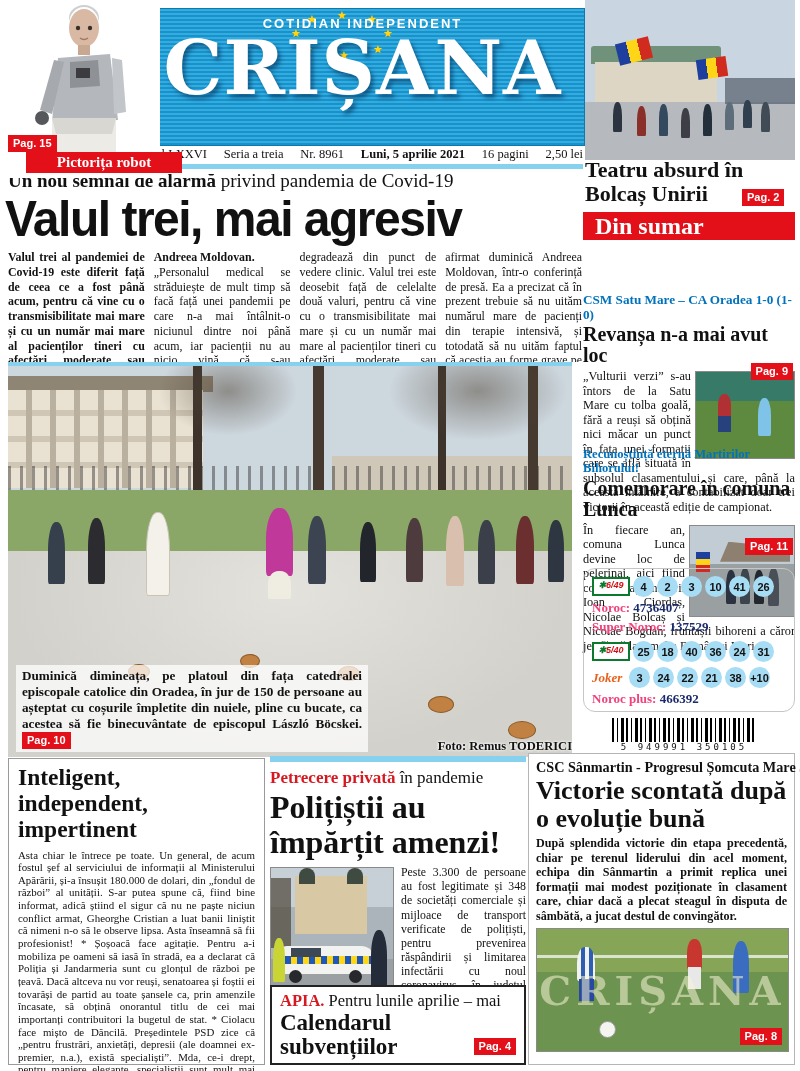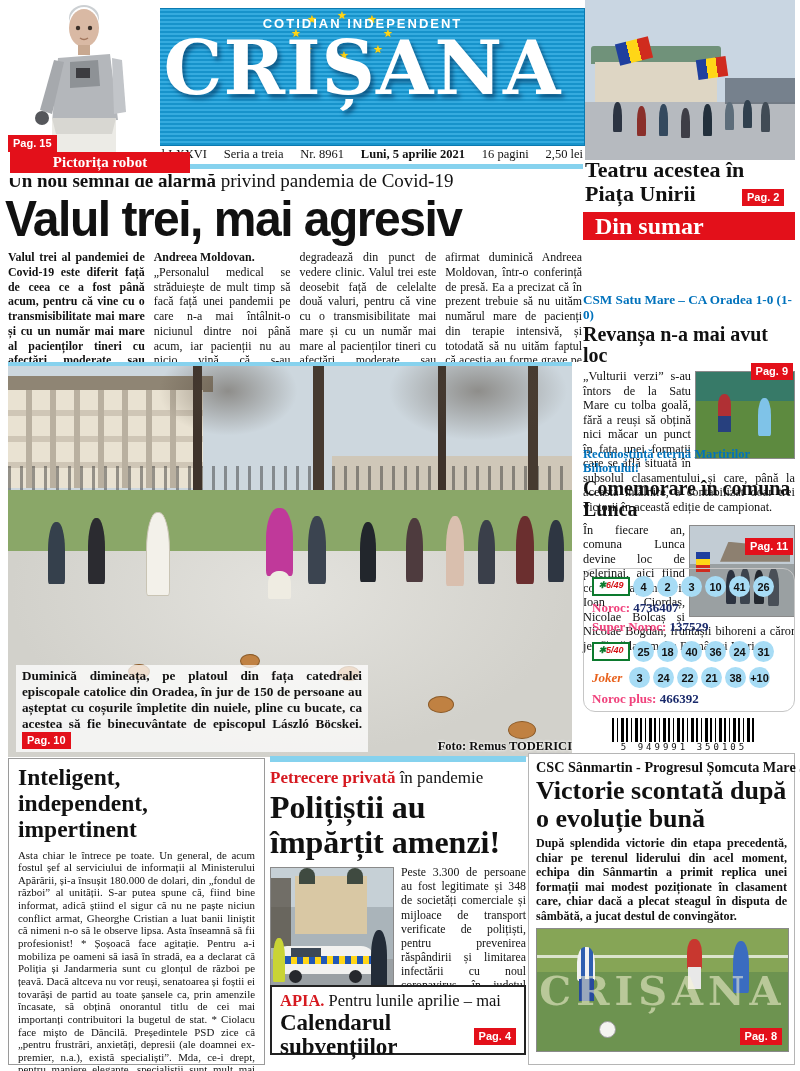--- a/index.html
+++ b/index.html
@@ -85,21 +85,21 @@
       <path d="M52,60 L80,58 L82,84 L52,86 Z" fill="#8e9296"></path>
       <rect x="58" y="66" width="14" height="10" fill="#3c3c40"></rect>
       <path d="M36,58 L46,60 L34,112 L22,108 Z" fill="#a6a9ad"></path>
       <path d="M94,56 L104,58 L108,110 L96,112 Z" fill="#c2c5c9"></path>
       <circle cx="24" cy="116" r="7" fill="#55575b"></circle>
       <rect x="34" y="116" width="64" height="52" fill="#ecebe6"></rect>
       <path d="M34,116 L98,116 L94,132 L38,132 Z" fill="#d8d7d2"></path>
     </svg>
   </div>
   <span class="badge abs" style="left:8px;top:135px;z-index:4;">Pag. 15</span>
-  <div class="abs redbanner" style="left:10px;top:152px;width:180px;height:21px;text-align:center;font-weight:bold;font-size:15px;line-height:21px;z-index:4;">
+  <div class="abs redbanner" style="left:26px;top:152px;width:156px;height:21px;text-align:center;font-weight:bold;font-size:15px;line-height:21px;z-index:4;">
     <span>Pictorița robot</span>
   </div>
 
   <div class="abs masthead">
     <span class="star" style="left:166px;top:4px;">★</span>
     <span class="star" style="left:196px;top:0px;">★</span>
     <span class="star" style="left:226px;top:4px;">★</span>
     <span class="star" style="left:150px;top:18px;">★</span>
     <span class="star" style="left:242px;top:18px;">★</span>
     <span class="star" style="left:162px;top:34px;">★</span>
@@ -184,21 +184,21 @@
     <div class="basket" style="left:330px;top:300px;width:20px;height:13px;"></div>
     <div class="basket" style="left:420px;top:330px;width:24px;height:15px;"></div>
     <div class="basket" style="left:500px;top:355px;width:26px;height:16px;"></div>
     <div class="caption-box">
       <span>Duminică dimineața, pe platoul din fața catedralei episcopale catolice din Oradea, în jur de 150 de persoane au așteptat cu coșurile împletite din nuiele, pline cu bucate, ca acestea să fie binecuvântate de episcopul László Böcskei.</span>
       <span class="badge">Pag. 10</span>
     </div>
     <div class="credit">Foto: Remus TODERICI</div>
   </div>
 
-  <div class="abs" style="left:585px;top:158px;width:168px;font-weight:bold;font-size:22px;line-height:1.08;">Teatru acestea în Piața Unirii</div>
+  <div class="abs" style="left:585px;top:158px;width:168px;font-weight:bold;font-size:22px;line-height:1.08;">Teatru absurd în Bolcaș Unirii</div>
   <span class="badge abs" style="left:742px;top:189px;">Pag. 2</span>
 
   <div class="abs redbanner" style="left:583px;top:212px;width:212px;height:28px;">
     <span style="font-weight:bold;font-size:24px;line-height:28px;padding-left:12px;">Din sumar</span>
   </div>
 
   <div class="abs" style="left:583px;top:245px;width:212px;height:150px;">
     <div class="sb-kicker">CSM Satu Mare – CA Oradea 1-0 (1-0)</div>
     <div class="sb-title" style="font-size:20px;">Revanșa n-a mai avut loc</div>
     <div class="photo" style="float:right;width:98px;height:86px;margin:2px 0 2px 4px;background:linear-gradient(180deg,#377a68 0 34%,#5d8a3f 34% 100%);">
@@ -284,21 +284,21 @@
         <div class="shape" style="left:8px;top:88px;width:96px;height:8px;background:repeating-linear-gradient(90deg,#ffd617 0 6px,#1f57b8 6px 12px);"></div>
         <div class="shape" style="left:20px;top:80px;width:30px;height:9px;background:#3c4856;"></div>
         <div class="shape" style="left:18px;top:102px;width:13px;height:13px;background:#26282c;border-radius:50%;"></div>
         <div class="shape" style="left:78px;top:102px;width:13px;height:13px;background:#26282c;border-radius:50%;"></div>
         <div class="person" style="left:100px;top:62px;width:16px;height:58px;background:#232c38;"></div>
         <div class="person" style="left:2px;top:70px;width:12px;height:44px;background:#c9d435;"></div>
       </div>
       <div class="mid-body">Peste 3.300 de persoane au fost legitimate și 348 de societăți comerciale și mijloace de transport verificate de polițiști, pentru prevenirea răspândirii și limitarea infectării cu noul coronavirus, în județul Bihor. Polițiștii din Aleșd au întrerupt sâmbătă o petrecere privată care se desfășura la o cabană în Peștiș.</div>
       <span class="badge" style="float:right;margin-top:3px;">Pag. 3</span>
     </div>
-    <div class="abs" style="left:0;top:229px;width:256px;height:70px;border:2px solid #222;box-sizing:border-box;padding:4px 8px;background:#fff;">
+    <div class="abs" style="left:0;top:229px;width:256px;height:80px;border:2px solid #222;box-sizing:border-box;padding:4px 8px;background:#fff;">
       <div style="font-size:16.5px;">
         <span class="red-lead">APIA.</span><span> Pentru lunile aprilie – mai</span>
       </div>
       <div style="font-weight:bold;font-size:23px;line-height:1.05;width:170px;">Calendarul subvențiilor</div>
       <span class="badge" style="position:absolute;right:8px;bottom:8px;">Pag. 4</span>
     </div>
   </div>
 
   <div class="abs box" style="left:528px;top:753px;width:267px;height:312px;border-color:#b5b5b5;padding:5px 7px;box-sizing:border-box;">
     <div class="v-kicker">CSC Sânmartin - Progresul Șomcuta Mare 3-1 (2-0)</div>

